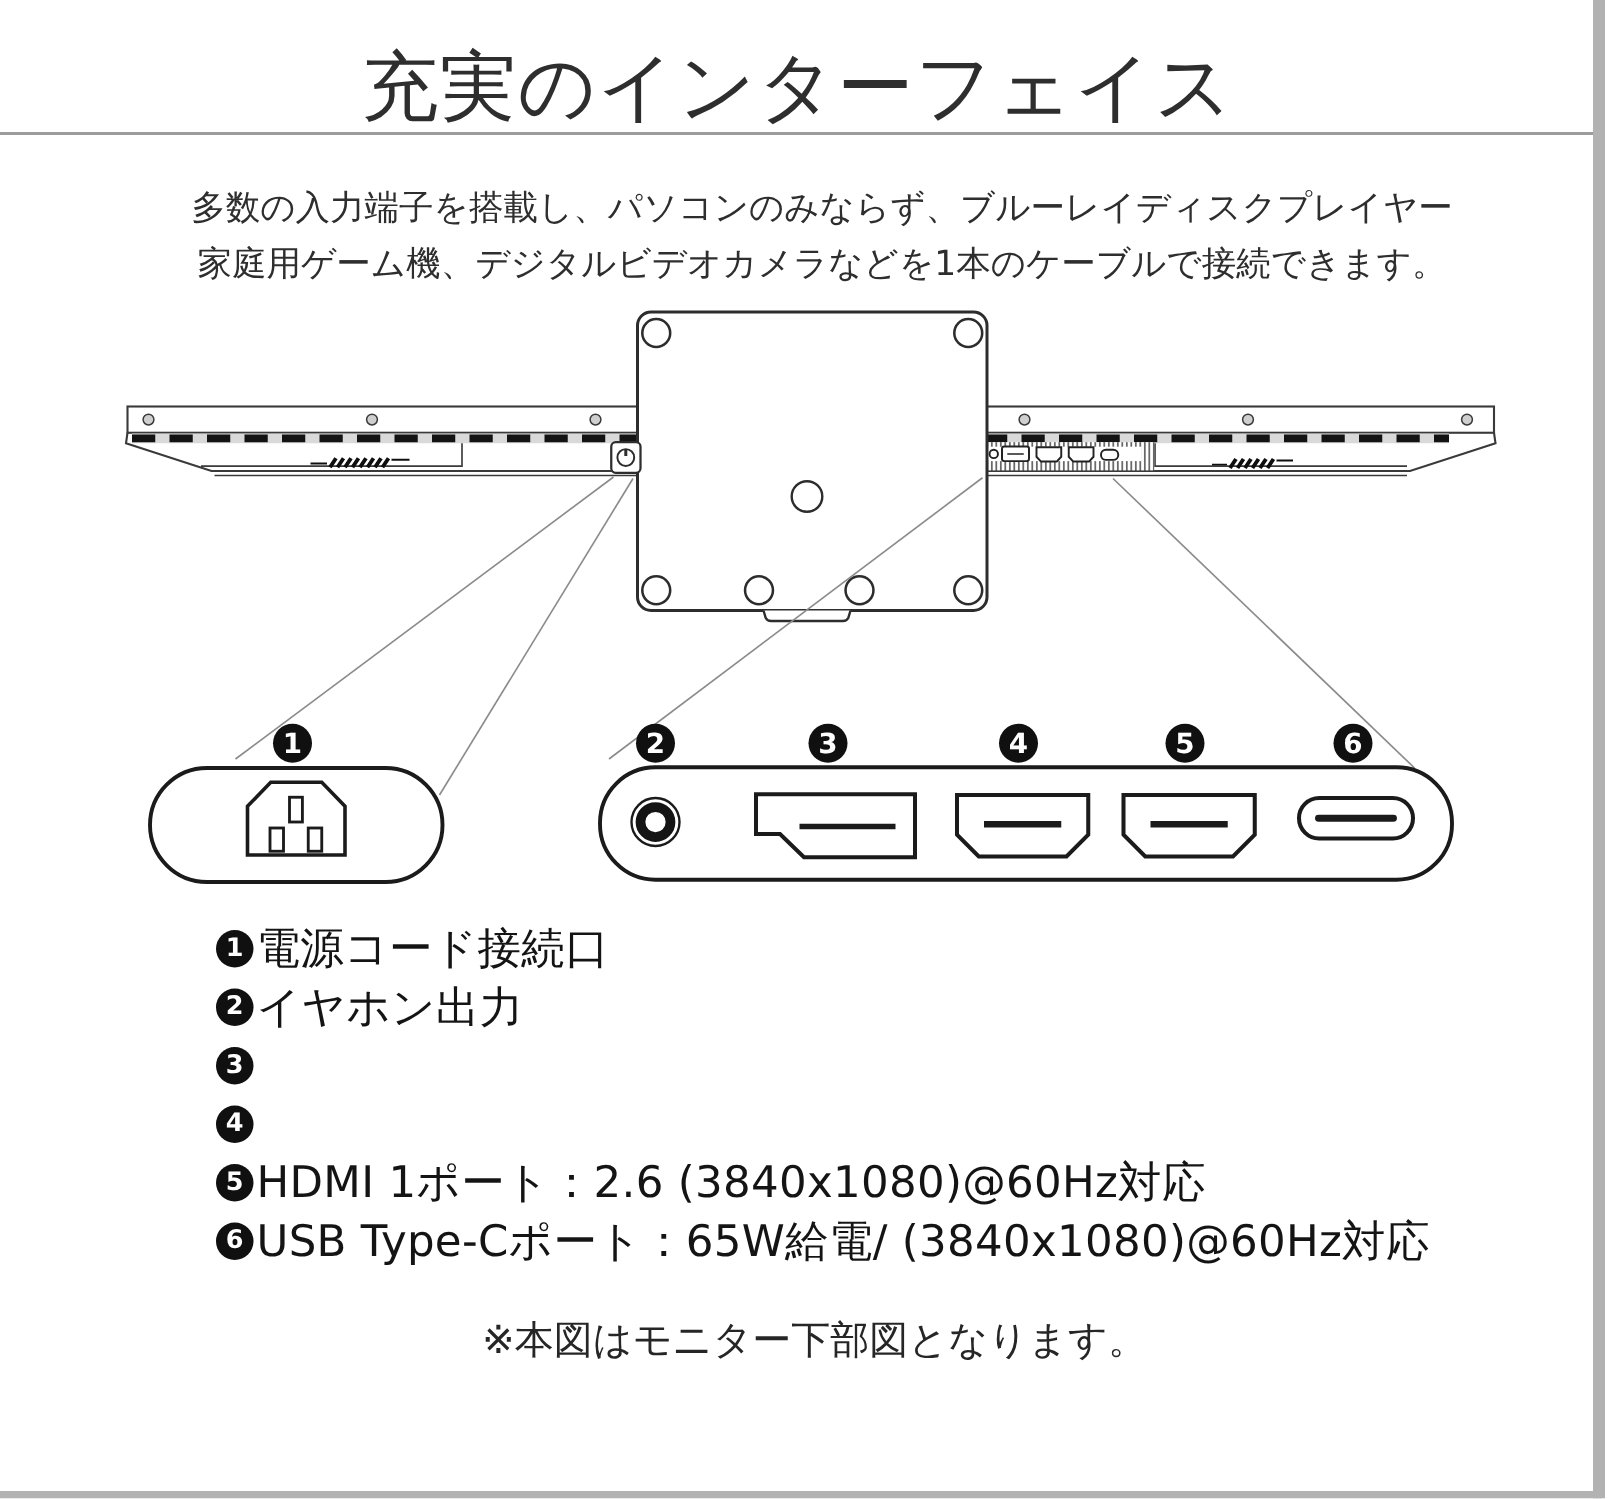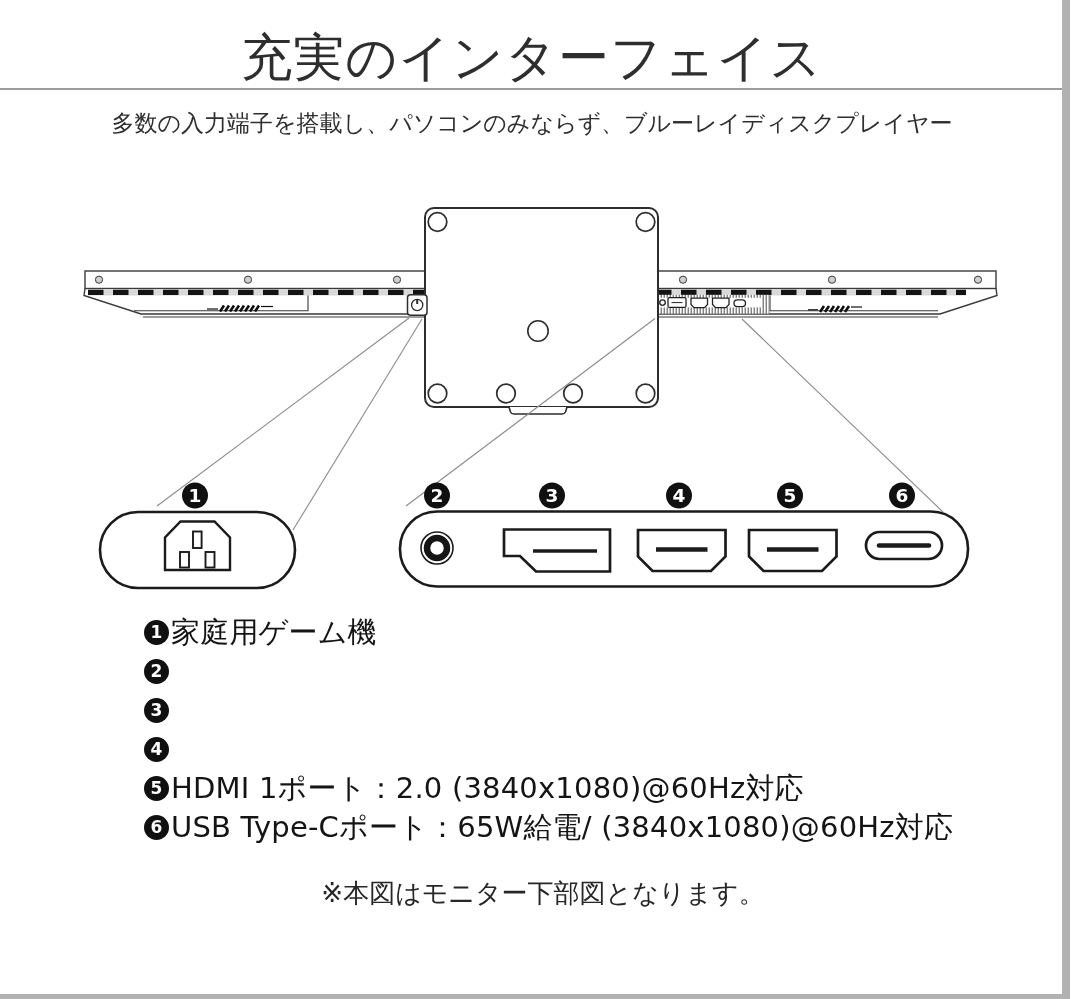--- a/index.html
+++ b/index.html
@@ -11,21 +11,21 @@
   .page{position:relative;width:1080px;height:999px;background:#fff;}
 
   .title{
     position:absolute;top:24px;left:0;width:1064px;margin:0;
     text-align:center;font-size:51px;font-weight:400;color:#2e2e2e;
     letter-spacing:1px;white-space:nowrap;
   }
   .title-rule{position:absolute;top:88px;left:0;width:1063px;height:2px;background:#9c9c9c;}
 
   .intro{
-    position:absolute;top:105px;left:0;width:1064px;margin:0;
+    position:absolute;top:105px;left:0;width:1064px;margin:16px;
     text-align:center;font-size:23px;line-height:37px;color:#2e2e2e;white-space:nowrap;
   }
 
   .diagram{position:absolute;top:195px;left:0;width:1080px;height:420px;}
 
   .port-list{
     position:absolute;top:613px;left:144px;margin:0;padding:0;list-style:none;
   }
   .port-list li{
     display:flex;align-items:center;height:39px;
@@ -51,20 +51,21 @@
 </head>
 <body>
 
 <div class="page">
 
   <h1 class="title">充実のインターフェイス</h1>
   <div class="title-rule"></div>
 
   <p class="intro">
     <span>多数の入力端子を搭載し、パソコンのみならず、ブルーレイディスクプレイヤー</span><br>
+    <span>家庭用ゲーム機、デジタルビデオカメラなどを1本のケーブルで接続できます。</span>
   </p>
 
   <svg class="diagram" viewBox="0 195 1080 420">
     <defs>
       <pattern id="vhatch" width="3" height="8" patternUnits="userSpaceOnUse">
         <rect width="3" height="8" fill="#ffffff"></rect>
         <line x1="1.2" y1="0" x2="1.2" y2="8" stroke="#4a4a4a" stroke-width="1"></line>
       </pattern>
     </defs>
 
@@ -185,34 +186,35 @@
       <circle cx="790" cy="495.5" r="13" fill="#101010"></circle>
       <text class="badge-num" x="790" y="502">5</text>
       <circle cx="902" cy="495.5" r="13" fill="#101010"></circle>
       <text class="badge-num" x="902" y="502">6</text>
     </g>
   </svg>
 
   <ul class="port-list">
     <li>
       <span class="badge">1</span>
-      <span>家庭用ゲーム機</span>
+      <span>電源コード接続口</span>
     </li>
     <li>
       <span class="badge">2</span>
+      <span>イヤホン出力</span>
     </li>
     <li>
       <span class="badge">3</span>
     </li>
     <li>
       <span class="badge">4</span>
     </li>
     <li>
       <span class="badge">5</span>
-      <span>HDMI 1ポート：2.0 (3840x1080)@60Hz対応</span>
+      <span>HDMI 1ポート：2.6 (3840x1080)@60Hz対応</span>
     </li>
     <li>
       <span class="badge">6</span>
       <span>USB Type-Cポート：65W給電/ (3840x1080)@60Hz対応</span>
     </li>
   </ul>
 
   <p class="footnote">※本図はモニター下部図となります。</p>
 
   <div class="edge-right"></div>

